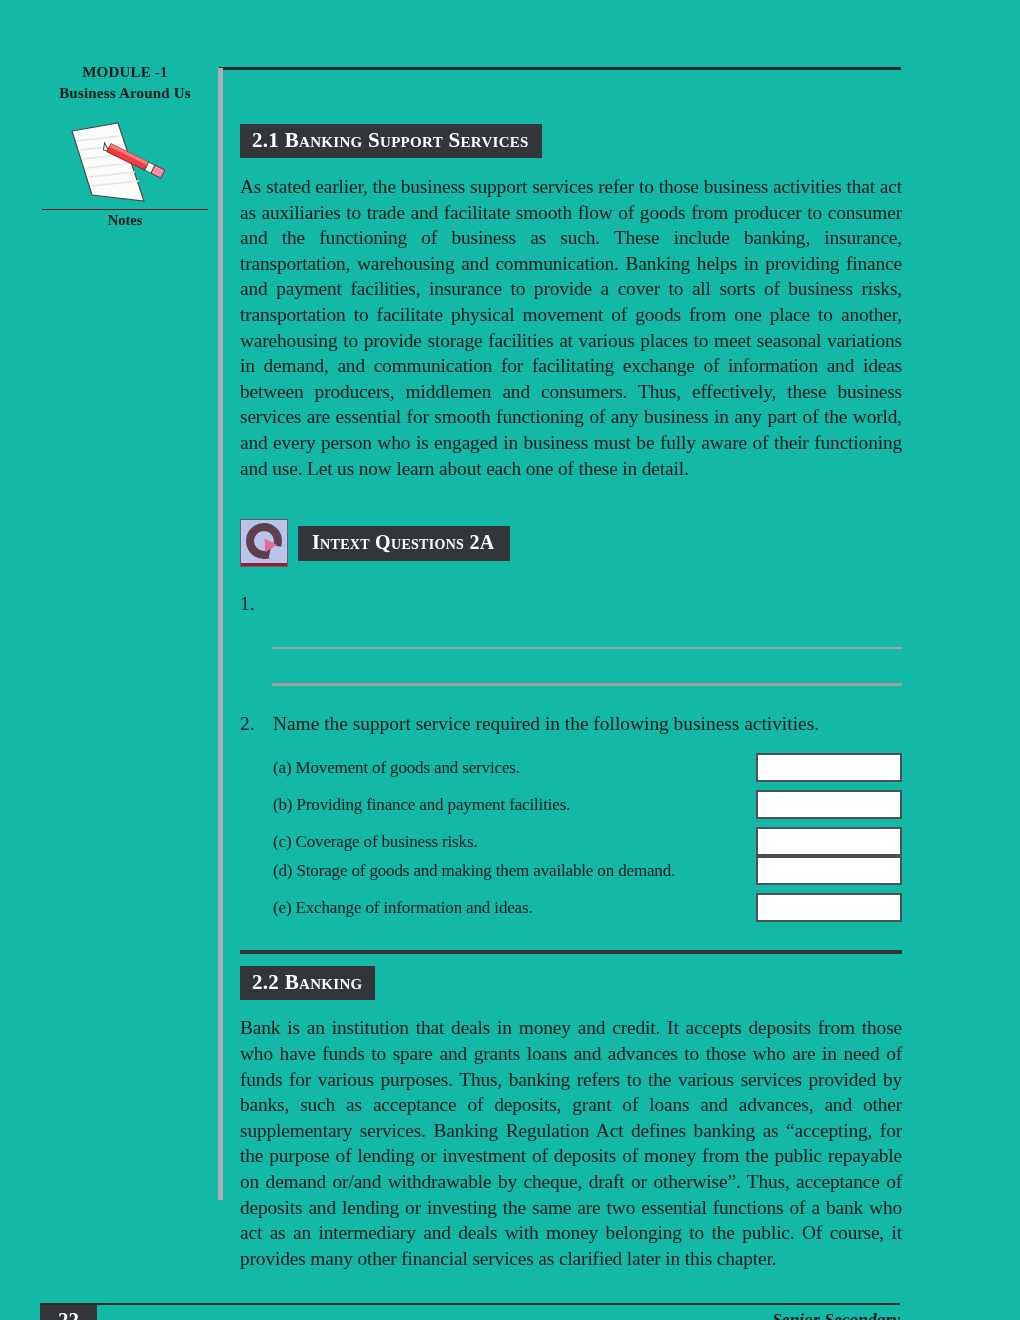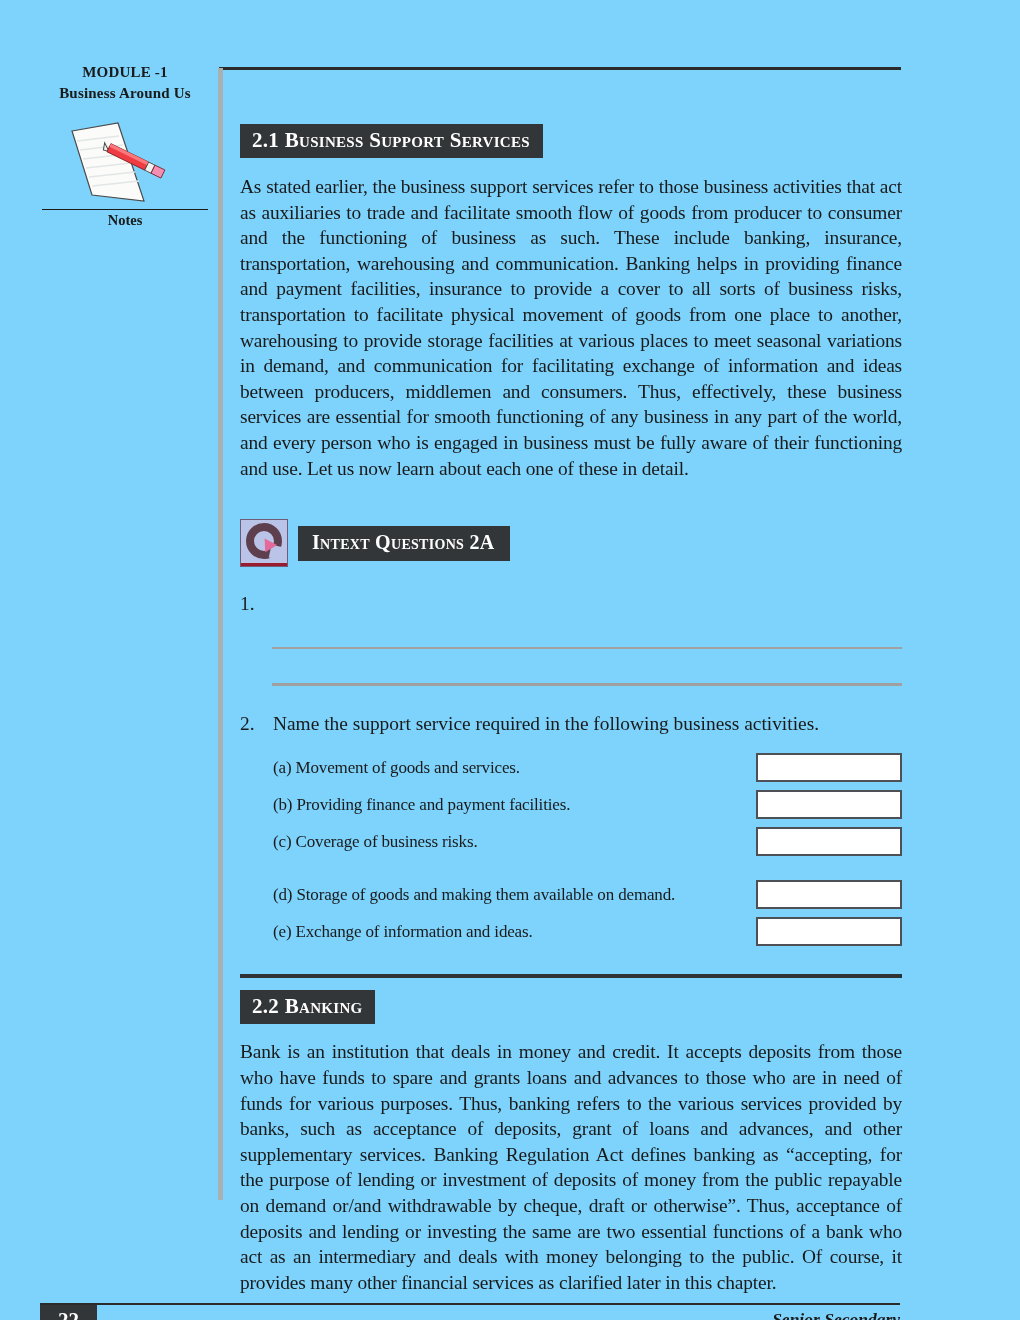--- a/index.html
+++ b/index.html
@@ -9,21 +9,21 @@
   }
   body {
     font-family: "Liberation Serif", "DejaVu Serif", serif;
     color: #1a1a1a;
   }
   .page {
     position: relative;
     width: 1020px;
     height: 1320px;
     overflow: hidden;
-    background: #7dd3fc;
+    background: #14b8a6;
   }
 
   
   .margin-col {
     position: absolute;
     left: 40px;
     top: 62px;
     width: 170px;
     text-align: center;
   }
@@ -266,21 +266,21 @@
     <div class="notes-rule"></div>
     <div class="notes-label">Notes</div>
   </div>
 
   <div class="top-rule"></div>
   <div class="vrule"></div>
 
   <div class="content">
 
     <div style="padding-top:124px;">
-      <div class="sec-head"><span class="num">2.1 </span><span>Business Support Services</span></div>
+      <div class="sec-head"><span class="num">2.1 </span><span>Banking Support Services</span></div>
     </div>
 
     <div style="padding-top:16px;">
       <p class="body">As stated earlier, the business support services refer to those business activities that act as auxiliaries to trade and facilitate smooth flow of goods from producer to consumer and the functioning of business as such. These include banking, insurance, transportation, warehousing and communication. Banking helps in providing finance and payment facilities, insurance to provide a cover to all sorts of business risks, transportation to facilitate physical movement of goods from one place to another, warehousing to provide storage facilities at various places to meet seasonal variations in demand, and communication for facilitating exchange of information and ideas between producers, middlemen and consumers. Thus, effectively, these business services are essential for smooth functioning of any business in any part of the world, and every person who is engaged in business must be fully aware of their functioning and use. Let us now learn about each one of these in detail.</p>
     </div>
 
     <div class="iq-row" style="padding-top:38px;">
       <div class="iq-icon">
         <div class="ring"></div>
         <div class="gap"></div>
@@ -307,21 +307,21 @@
       <span class="answer-box"></span>
     </div>
     <div class="sub-item" style="margin-top:8px;">
       <span class="sub-text">(b) Providing finance and payment facilities.</span>
       <span class="answer-box"></span>
     </div>
     <div class="sub-item" style="margin-top:8px;gap:48px;">
       <span class="sub-text">(c) Coverage of business risks.</span>
       <span class="answer-box"></span>
     </div>
-    <div class="sub-item" style="margin-top:24px;">
+    <div class="sub-item" style="margin-top:0;">
       <span class="sub-text">(d) Storage of goods and making them available on demand.</span>
       <span class="answer-box"></span>
     </div>
     <div class="sub-item" style="margin-top:8px;">
       <span class="sub-text">(e) Exchange of information and ideas.</span>
       <span class="answer-box"></span>
     </div>
 
     <div class="thick-rule" style="margin-top:28px;"></div>
 

